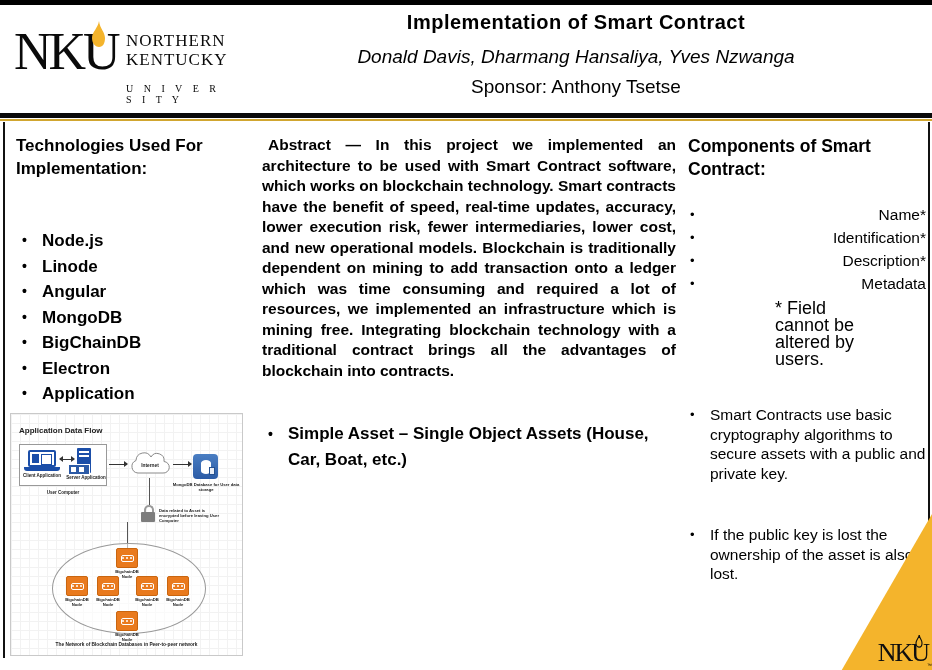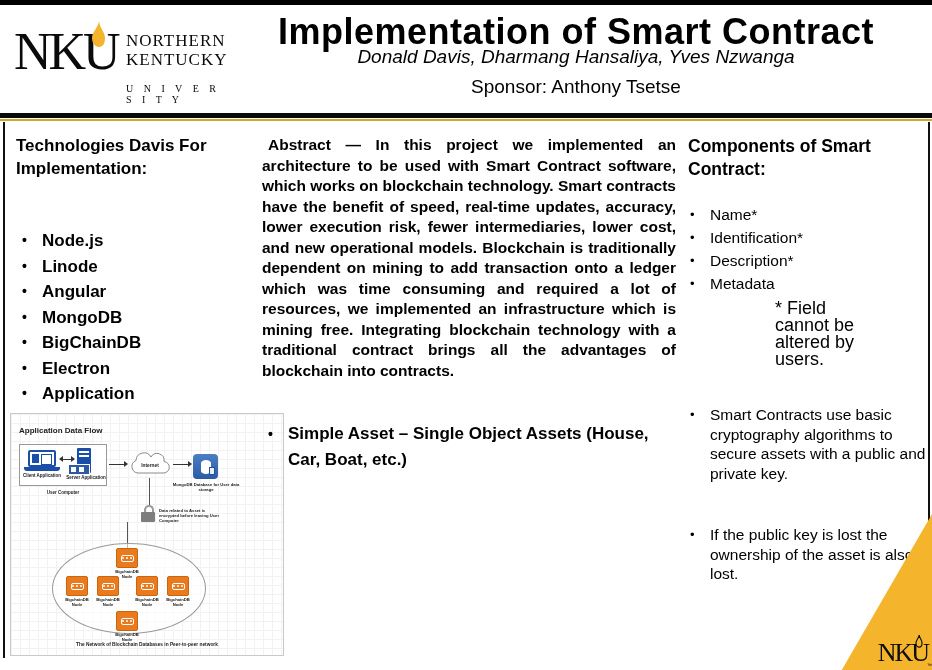--- a/index.html
+++ b/index.html
@@ -16,21 +16,21 @@
 
   .logo { position:absolute; left:14px; top:22px; width:220px; height:70px; }
   .logo-nku { position:absolute; left:0; top:2px; font-family:"Liberation Serif", serif;
     font-size:52px; line-height:56px; letter-spacing:-3px; color:#0a0a0a; }
   .logo-flame { position:absolute; left:76px; top:-1px; }
   .logo-words { position:absolute; left:112px; top:9px; font-family:"Liberation Serif", serif; color:#0a0a0a; }
   .logo-line { font-size:17px; line-height:19px; letter-spacing:1px; }
   .logo-univ { font-size:10px; letter-spacing:4px; margin-top:14px; }
 
   .title { position:absolute; left:236px; top:11px; width:680px; text-align:center;
-    font-size:36px; font-weight:bold; letter-spacing:0.5px; }
+    font-size:20px; font-weight:bold; letter-spacing:0.5px; }
   .authors { position:absolute; left:236px; top:46px; width:680px; text-align:center;
     font-size:19px; font-style:italic; }
   .sponsor { position:absolute; left:236px; top:76px; width:680px; text-align:center; font-size:19px; }
 
   
   .col-left { position:absolute; left:16px; top:134px; width:232px; }
   .col-left h2 { font-size:17px; line-height:23px; font-weight:bold; }
   ul.plain { list-style:none; }
   ul.tech { margin-top:48px; }
   ul.tech li { position:relative; padding-left:26px; font-size:17px; font-weight:bold;
@@ -41,39 +41,39 @@
   .abstract { font-size:15.5px; font-weight:bold; line-height:20.5px; text-align:justify;
     text-indent:6px; }
   .types-head { margin-top:30px; text-align:center; font-size:17.5px; font-weight:bold; }
   ul.types { margin-top:27px; }
   ul.types li { position:relative; padding-left:26px; font-size:17px; font-weight:bold;
     line-height:26px; margin-bottom:3px;margin-top:40px; }
   ul.types li::before { content:"•"; position:absolute; left:6px; font-size:14px; }
 
   .col-right { position:absolute; left:688px; top:135px; width:238px; }
   .col-right h2 { font-size:17.5px; line-height:23px; font-weight:bold; }
-  ul.components { margin-top:22px; }
+  ul.components { margin-top:22px;text-align:right; }
   ul.components li { position:relative; padding-left:22px; font-size:15.5px; line-height:23px; }
   ul.components li::before { content:"•"; position:absolute; left:2px; font-size:13px; }
   .footnote { margin-top:5px; margin-left:87px; font-size:18px; line-height:17px; width:110px; }
   ul.notes { margin-top:37px; }
   ul.notes li { position:relative; padding-left:22px; font-size:15.5px; line-height:19.5px;
     margin-bottom:42px; }
   ul.notes li::before { content:"•"; position:absolute; left:2px; font-size:13px; }
 
   
   .gold-triangle { position:absolute; left:838px; top:514px; width:94px; height:156px;
     background:#F4B42C; clip-path:polygon(100% 0, 100% 100%, 4% 100%); }
   .corner-logo { position:absolute; right:4px; bottom:2px; font-family:"Liberation Serif", serif;
     font-size:26px; letter-spacing:-2px; color:#0f0f0f; line-height:30px; }
   .corner-flame { position:absolute; right:9px; bottom:22px; }
   .corner-tm { position:absolute; right:0; bottom:2px; font-size:5px; letter-spacing:0; }
 
   
-  .diagram { position:absolute; left:10px; top:413px; width:274px; height:243px;
+  .diagram { position:absolute; left:10px; top:413px; width:233px; height:243px;
     border:1px solid #c9c9c9; background:#fff;
     background-image:
       repeating-linear-gradient(#f2f2f2 0 1px, transparent 1px 9px),
       repeating-linear-gradient(90deg, #f2f2f2 0 1px, transparent 1px 9px); padding-left: 37px; }
   .d-title { position:absolute; left:8px; top:12px; font-size:8px; font-weight:bold; color:#222; }
   .d-label { position:absolute; font-size:4.5px; font-weight:bold; color:#222; text-align:center; }
   .d-userbox { position:absolute; left:8px; top:30px; width:88px; height:42px; border:1px solid #999; background:#fff; }
   .laptop-screen { position:absolute; left:8px; top:5px; width:28px; height:17px;
     border:2px solid #1B4EA8; border-radius:2px; background:#fff; }
   .laptop-screen::before { content:""; position:absolute; left:2px; top:2px; width:7px; height:9px; background:#1B4EA8; }
@@ -130,21 +130,21 @@
   <div class="title">Implementation of Smart Contract</div>
   <div class="authors">Donald Davis, Dharmang Hansaliya, Yves Nzwanga</div>
   <div class="sponsor">Sponsor: Anthony Tsetse</div>
 
   <div class="rule-black"></div>
   <div class="rule-gold"></div>
   <div class="edge-left"></div>
   <div class="edge-right"></div>
 
   <div class="col-left">
-    <h2>Technologies Davis For Implementation:</h2>
+    <h2>Technologies Used For Implementation:</h2>
     <ul class="plain tech">
         <li>Node.js</li>
         <li>Linode</li>
         <li>Angular</li>
         <li>MongoDB</li>
         <li>BigChainDB</li>
         <li>Electron</li>
         <li>Application</li>
       </ul>
   </div>

